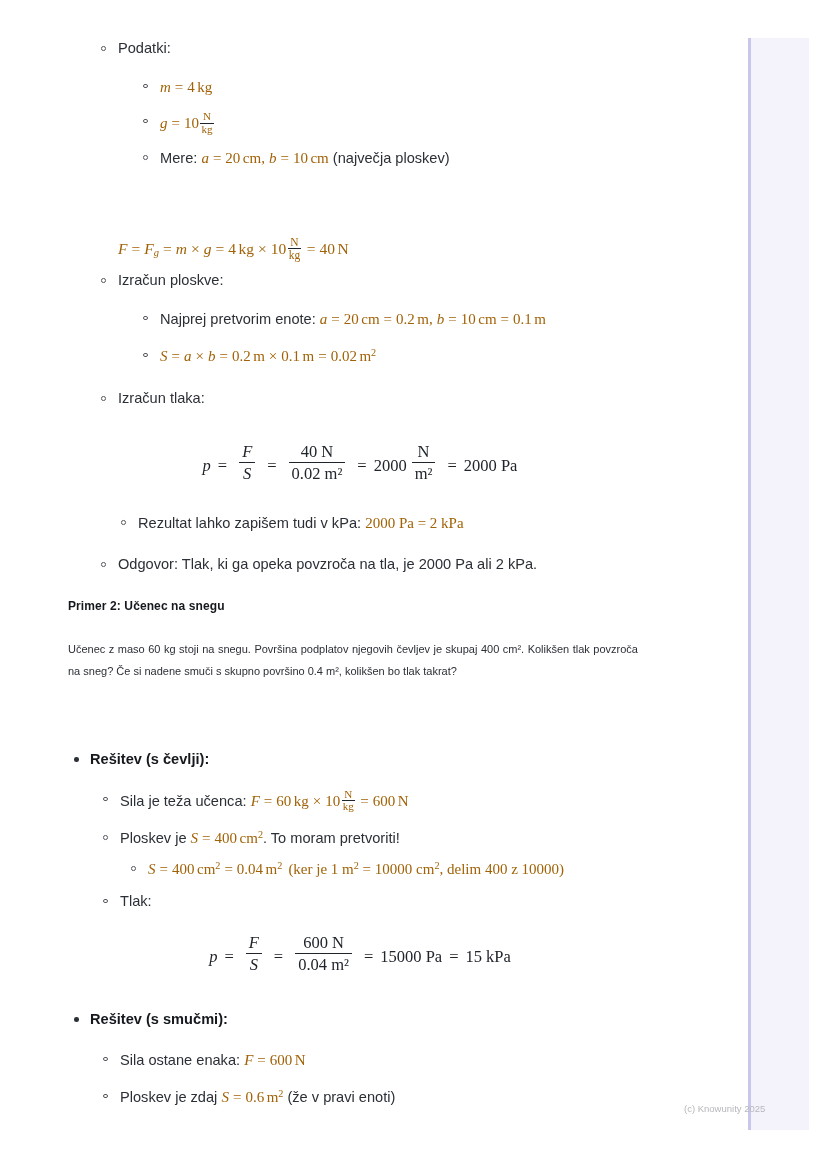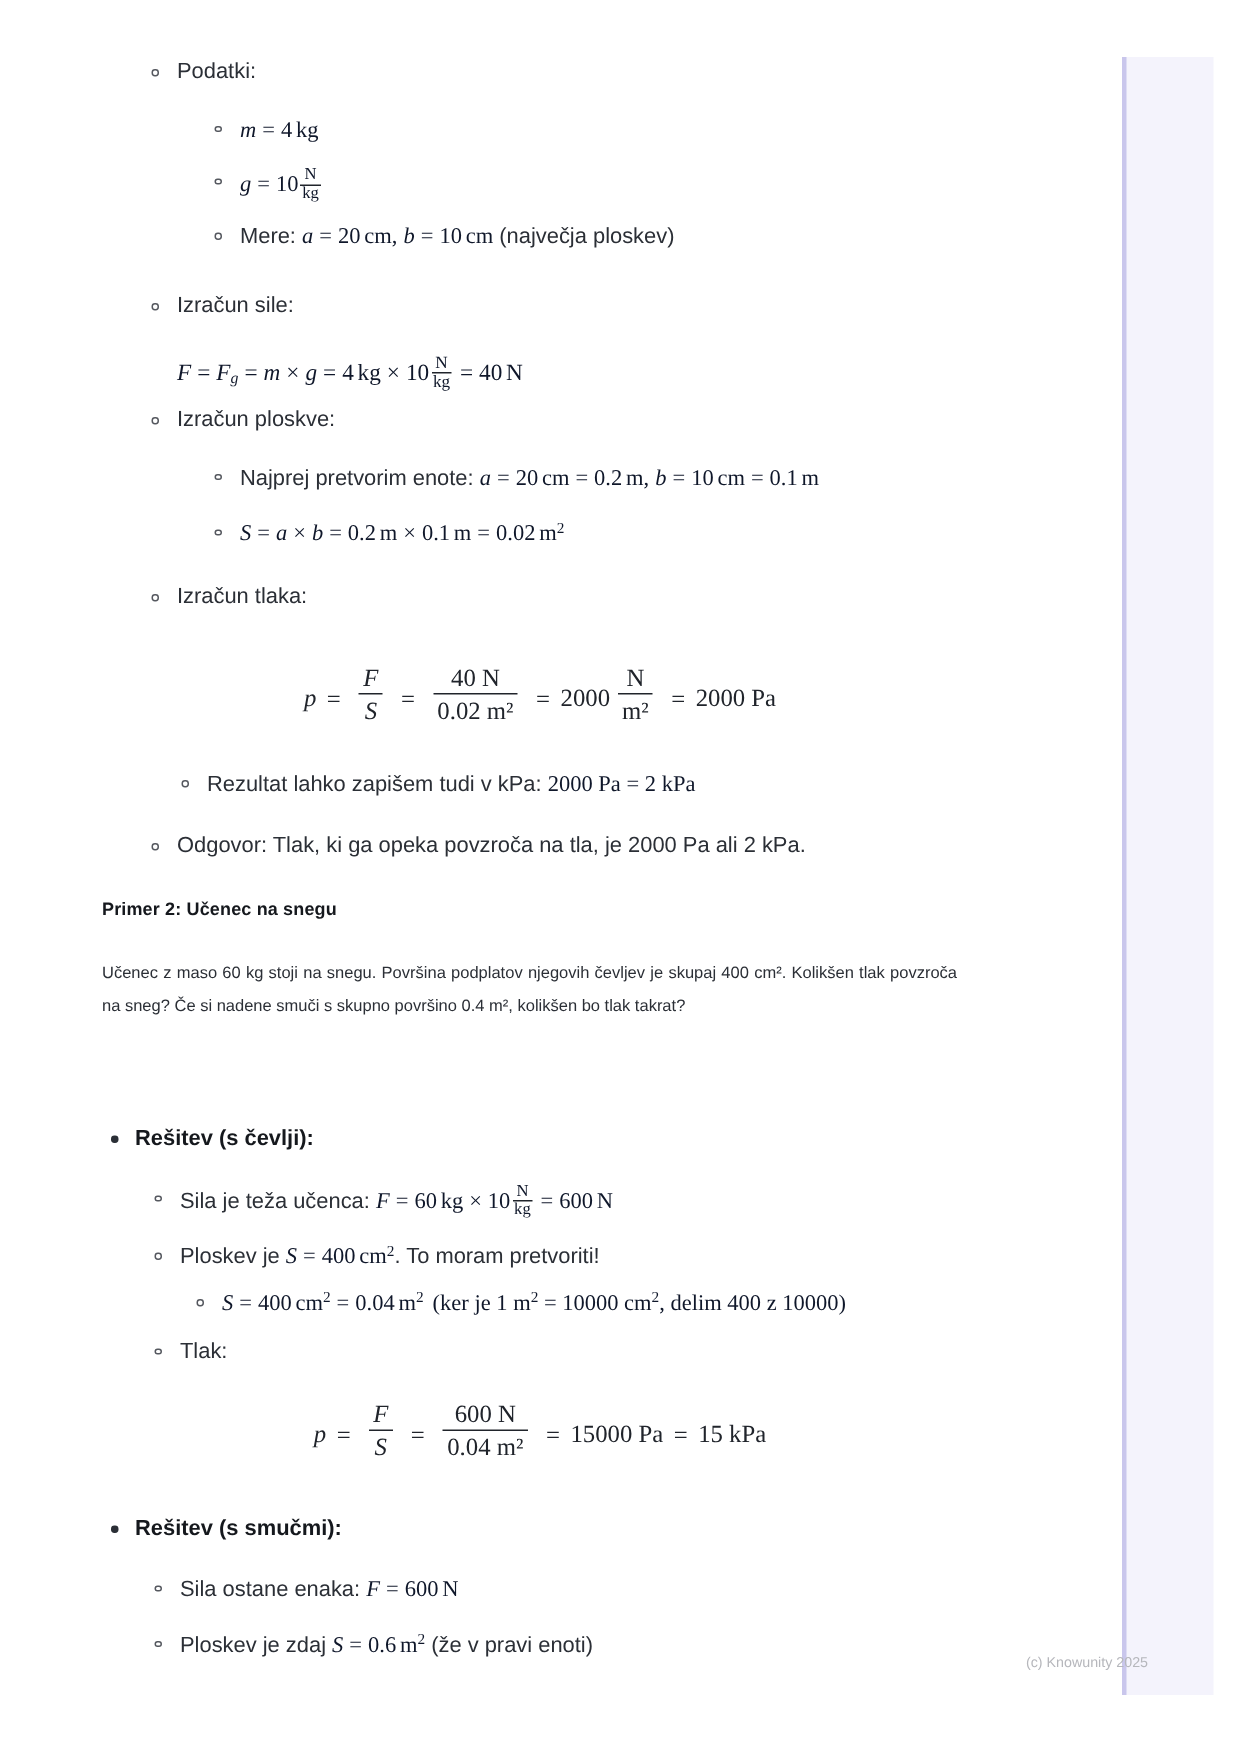--- a/index.html
+++ b/index.html
@@ -134,21 +134,21 @@
     color: #2b2f36;
     text-align: justify;
     margin: 0;
   }
   .b { font-weight: bold; color: #15181d; }
 
   
   .math {
     font-family: "Liberation Serif", "DejaVu Serif", serif;
     font-size: 15px;
-    color: #0f172a;
+    color: #a16207;
     white-space: nowrap;
   }
   .math .it { font-style: italic; }
   .math .op { margin: 0 4px; }
   .math .num { font-style: normal; }
   .math .unit { font-style: normal; margin-left: 2.5px; }
   .math sup { font-size: .68em; vertical-align: .48em; }
   .math sub { font-size: .68em; vertical-align: -.22em; font-style: italic;}
 
   
@@ -221,27 +221,20 @@
             <span>Mere:</span>
             <span class="math"><span class="it">a</span><span class="op">=</span><span class="num">20</span><span class="unit">cm</span>,</span>
             <span class="math"><span class="it">b</span><span class="op">=</span><span class="num">10</span><span class="unit">cm</span></span>
             <span>(največja ploskev)</span>
           </li>
         </ul>
       </li>
     </ul>
   </div>
 
-  <div class="blk" style="left:98px; top:194px; width:600px;">
-    <ul class="lvl2">
-      <li style="margin-bottom:0;">
-        <span>Izračun sile:</span>
-      </li>
-    </ul>
-  </div>
 
   <div class="blk" style="left:118px; top:236px;">
     <span class="math" style="font-size:15.5px;"><span class="it">F</span><span class="op">=</span><span class="it">F</span><sub>g</sub><span class="op">=</span><span class="it">m</span><span class="op">×</span><span class="it">g</span><span class="op">=</span><span class="num">4</span><span class="unit">kg</span><span class="op">×</span><span class="num">10</span><span class="frac"><span class="nu">N</span><span class="den">kg</span></span><span class="op">=</span><span class="num">40</span><span class="unit">N</span></span>
   </div>
 
   <div class="blk" style="left:98px; top:270px; width:600px;">
     <ul class="lvl2">
       <li style="margin-bottom:0;">
         <span>Izračun ploskve:</span>
 

